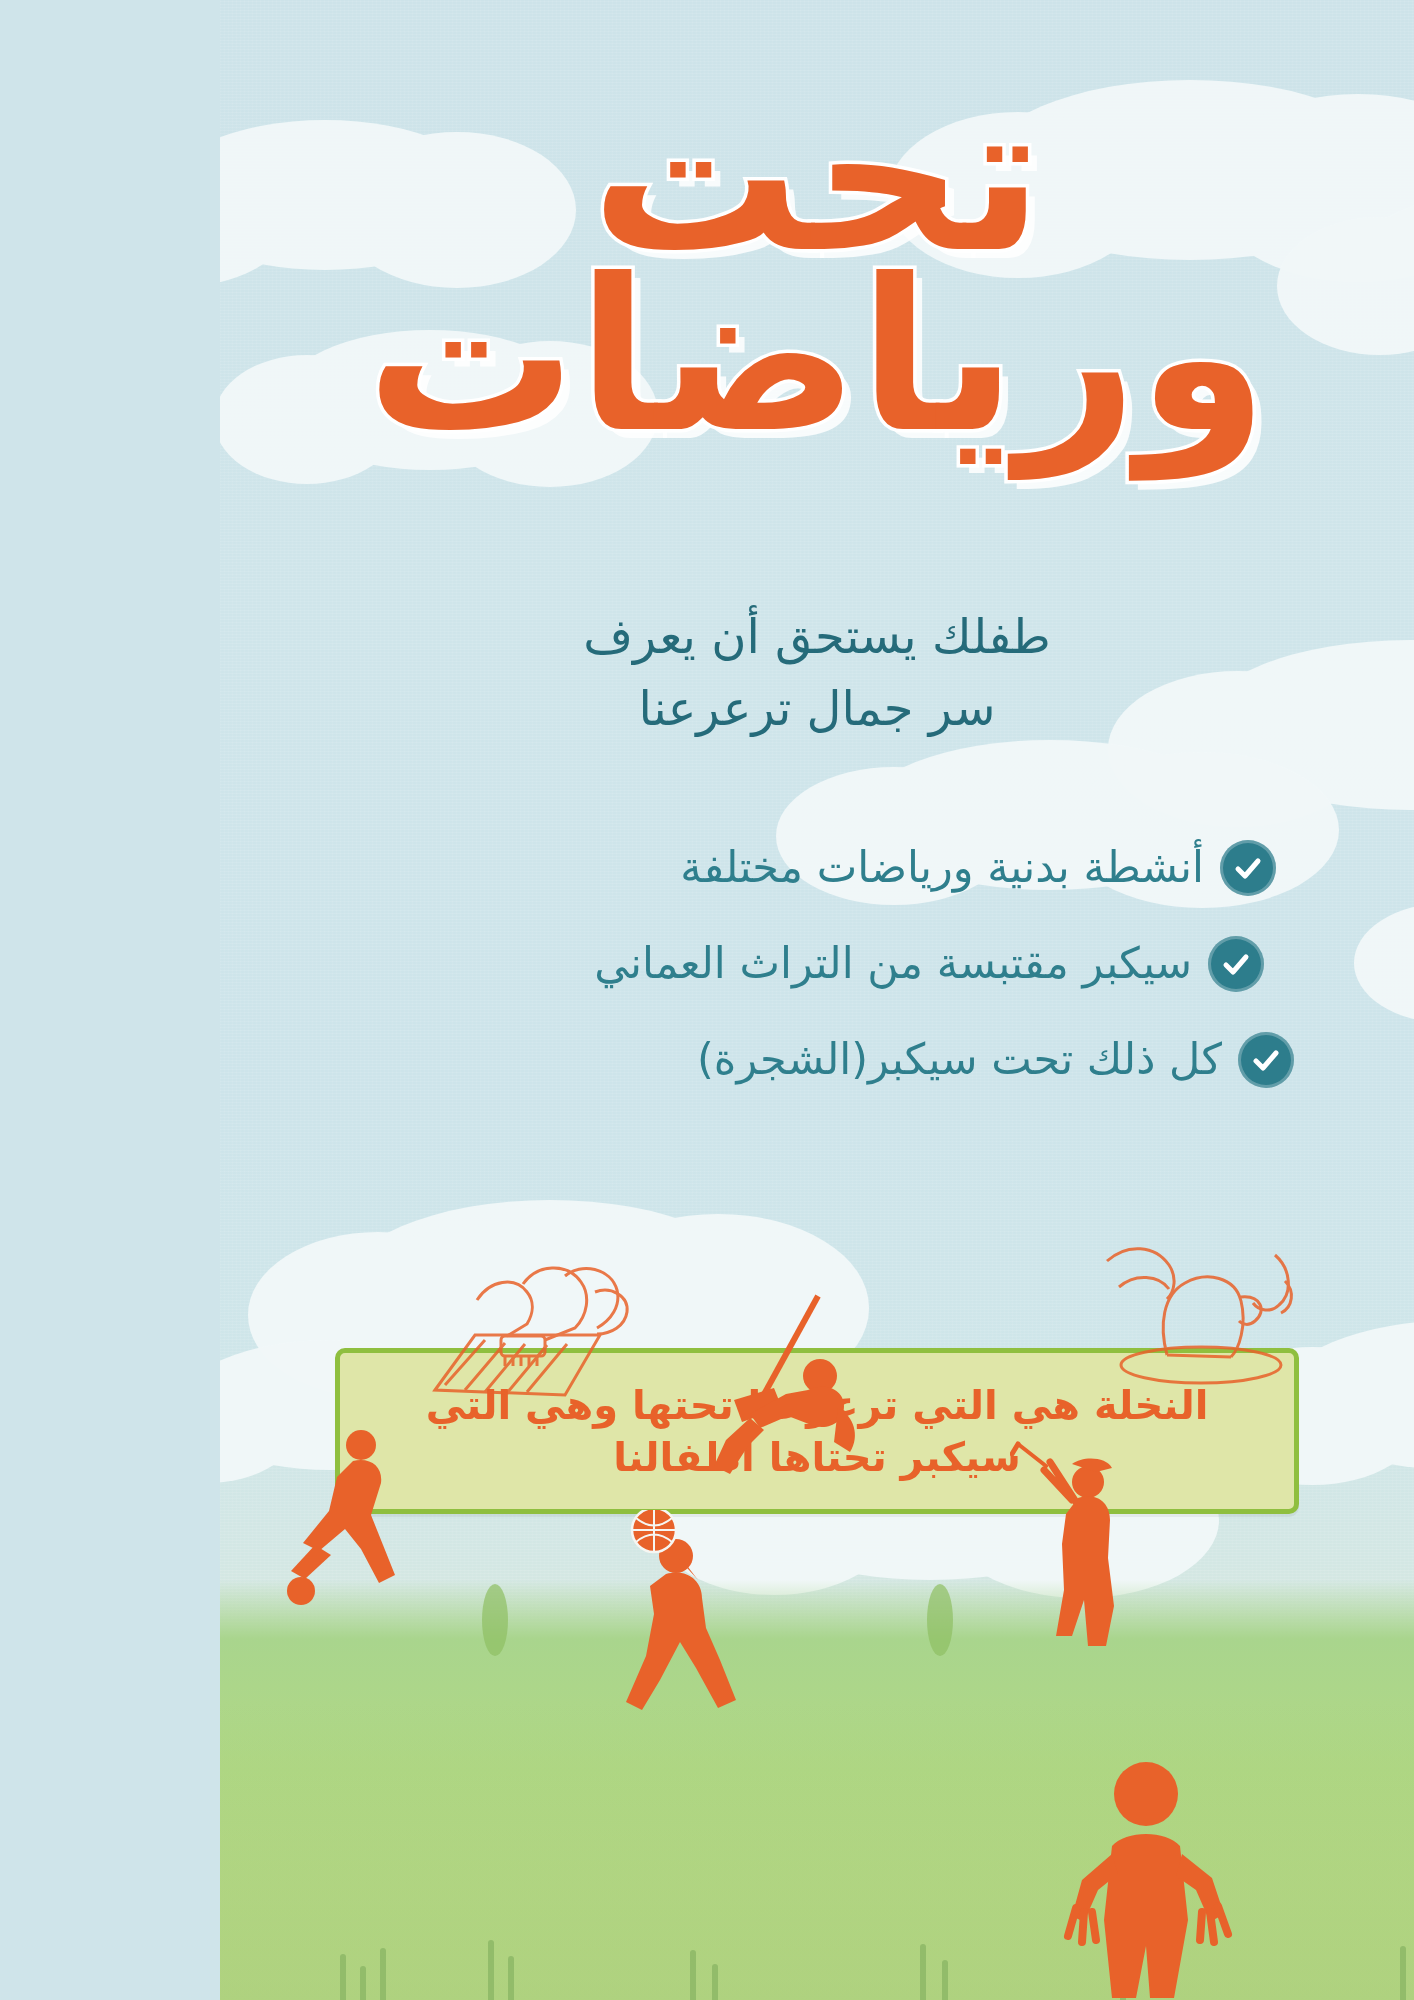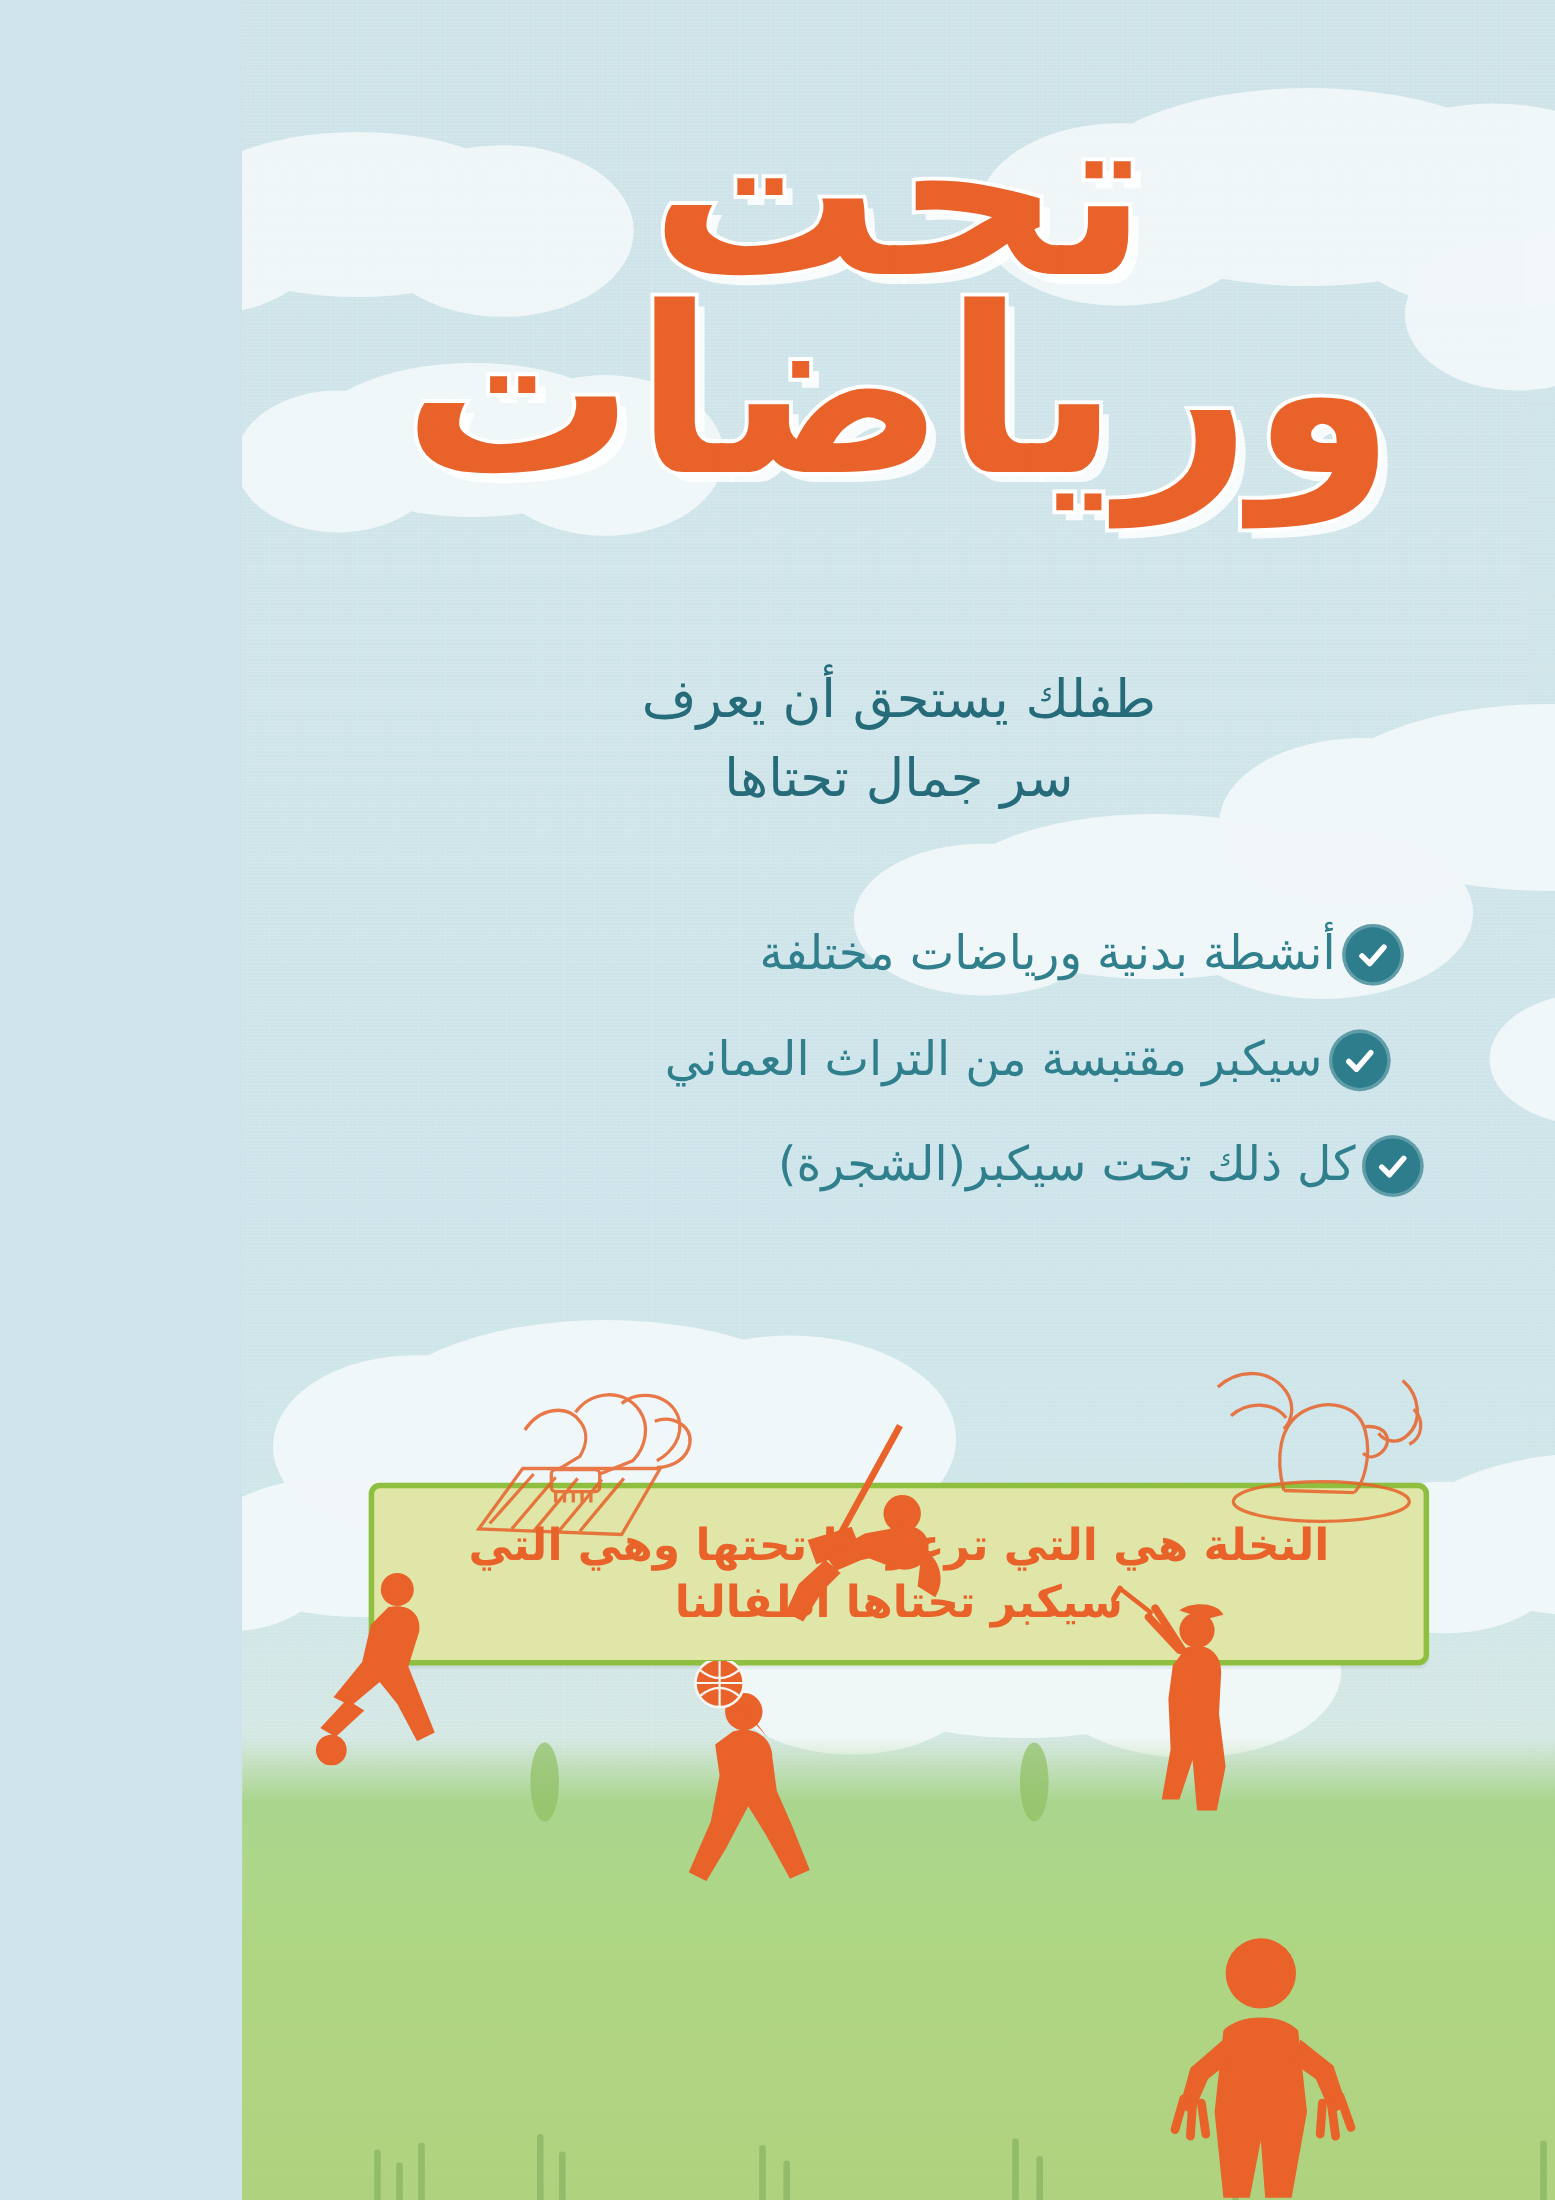--- a/index.html
+++ b/index.html
@@ -110,21 +110,21 @@
     position: absolute;
     top: 840px;
     right: 120px;
     width: 1050px;
     direction: rtl;
   }
   .bullet {
     display: flex;
     align-items: center;
     justify-content: flex-start;
-    gap: 6px;
+    gap: 16px;
     margin-bottom: 40px;
     direction: rtl;
   }
   .bullet:nth-child(1) { margin-right: 18px; }
   .bullet:nth-child(2) { margin-right: 30px; }
   .bullet:nth-child(3) { margin-right: 0px; }
   .check {
     flex: 0 0 auto;
     width: 56px;
     height: 56px;
@@ -225,21 +225,21 @@
 
   <div class="title-wrap">
     <div class="title">
       <span class="line1">تحت</span>
       <span class="line2">ورياضات</span>
     </div>
   </div>
 
   <div class="subtitle">
     <div>طفلك يستحق أن يعرف</div>
-    <div>سر جمال تحتاها</div>
+    <div>سر جمال ترعرعنا</div>
   </div>
 
   <div class="bullets">
 
     <div class="bullet">
       <span class="check">
         <svg width="32" height="32" viewBox="0 0 32 32" aria-hidden="true">
           <path d="M6 17 L13 24 L26 9" fill="none" stroke="#ffffff" stroke-width="5" stroke-linecap="round" stroke-linejoin="round"></path>
         </svg>
       </span>

